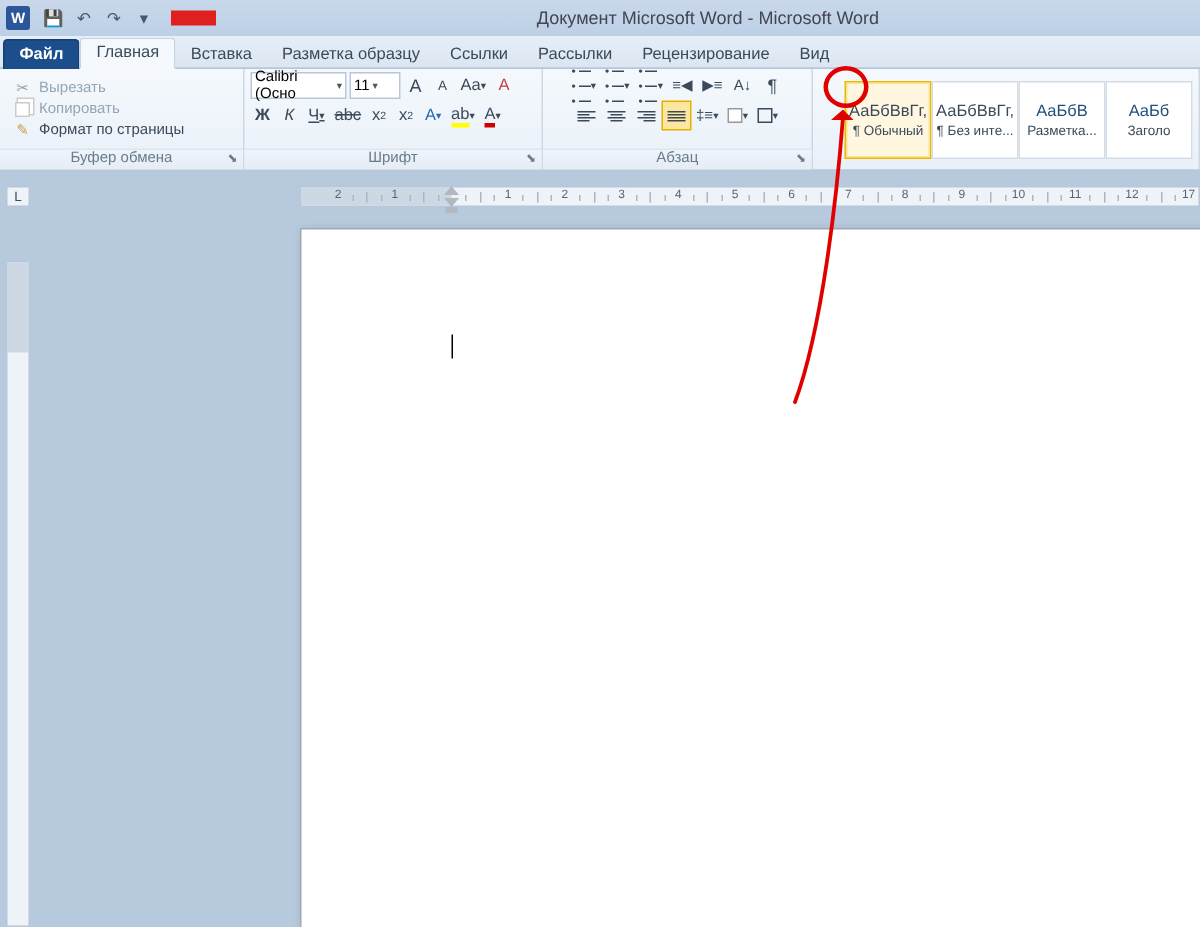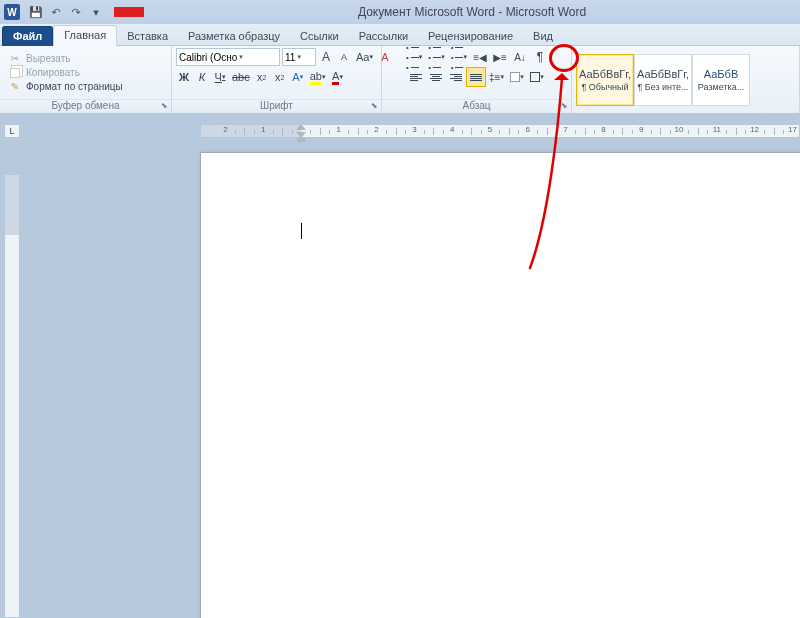--- a/index.html
+++ b/index.html
@@ -62,21 +62,21 @@
   .align-center span:nth-child(2){width:8px;margin:0 auto;}
   .align-center span:nth-child(4){width:8px;margin:0 auto;}
   .align-right span:nth-child(2){width:8px;margin-left:auto;}
   .align-right span:nth-child(4){width:8px;margin-left:auto;}
   .list-ico{display:flex;flex-direction:column;gap:1px;}
   .list-ico span{display:flex;align-items:center;gap:2px;}
   .list-ico span::before{content:"•";font-size:8px;}
   .list-ico span::after{content:"";width:8px;height:1px;background:#3b4a5a;}
 
   
-  .style-gallery{ display:flex; gap:0;}
+  .style-gallery{ display:flex; gap:0;margin-left:17px;}
   .style-card{ width:58px; height:52px; border:1px solid #d3dce5; background:#fff; display:flex; flex-direction:column; align-items:center; justify-content:center; cursor:pointer; font-size:9px; color:#3b4a5a;}
   .style-card.sel{ border:1px solid #e8b800; background:#fff7df; box-shadow:inset 0 0 0 1px #ffe58a;}
   .style-preview{ font-size:11px; margin-bottom:2px;}
   .style-preview.blue{ color:#1f4e79; font-weight:normal;}
   .style-name{ font-size:9px; color:#3b4a5a; white-space:nowrap; overflow:hidden; max-width:54px;}
 
   
   .workarea{ position:absolute; top:114px; left:0; right:0; bottom:0; background:#b7c9dc;}
   .ruler-corner{ position:absolute; left:4px; top:10px; width:16px; height:14px; background:#eef3f8; border:1px solid #b7c6d8; display:flex; align-items:center; justify-content:center; font-size:9px; color:#3b4a5a;}
   .hruler{ position:absolute; left:200px; top:10px; right:0; height:14px; background:#eef3f8; border:1px solid #b7c6d8;}
@@ -149,21 +149,21 @@
             <span>Формат по страницы</span>
           </div>
       </div>
     </div>
     <div class="group-label"><span>Буфер обмена</span><span class="group-launcher">⬊</span></div>
   </div>
 
   <div class="group" style="width:210px">
     <div class="group-body font-body">
       <div class="font-row">
-        <div class="combo" style="width:104px">
+        <div class="combo" style="width:64px">
             <span>Calibri (Осно</span>
             <span class="arrow">▾</span>
           </div>
         <div class="combo" style="width:34px">
             <span>11</span>
             <span class="arrow">▾</span>
           </div>
         <div class="fbtn grow-a">A</div>
         <div class="fbtn shrink-a">A</div>
         <div class="fbtn">
@@ -290,20 +290,24 @@
             <div class="style-preview">АаБбВвГг,</div>
             <div class="style-name">¶ Обычный</div>
           </div>
           <div class="style-card">
             <div class="style-preview">АаБбВвГг,</div>
             <div class="style-name">¶ Без инте...</div>
           </div>
           <div class="style-card">
             <div class="style-preview blue">АаБбВ</div>
             <div class="style-name">Разметка...</div>
+          </div>
+          <div class="style-card">
+            <div class="style-preview blue">АаБб</div>
+            <div class="style-name">Заголо</div>
           </div>
         </div>
     </div>
   </div>
 
 </div>
 
 <div class="workarea">
   <div class="ruler-corner">L</div>
   <div class="hruler">

